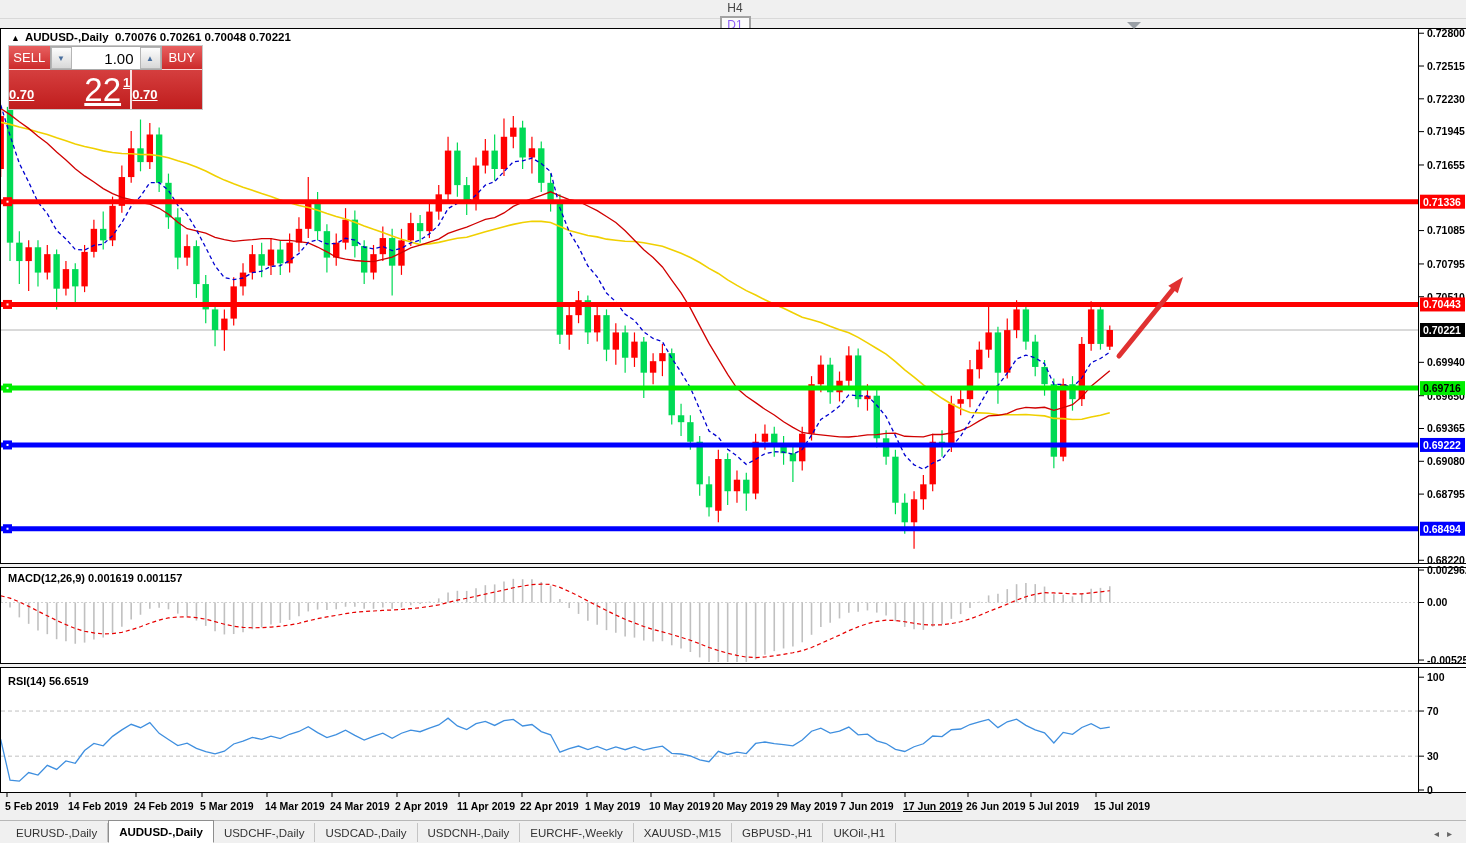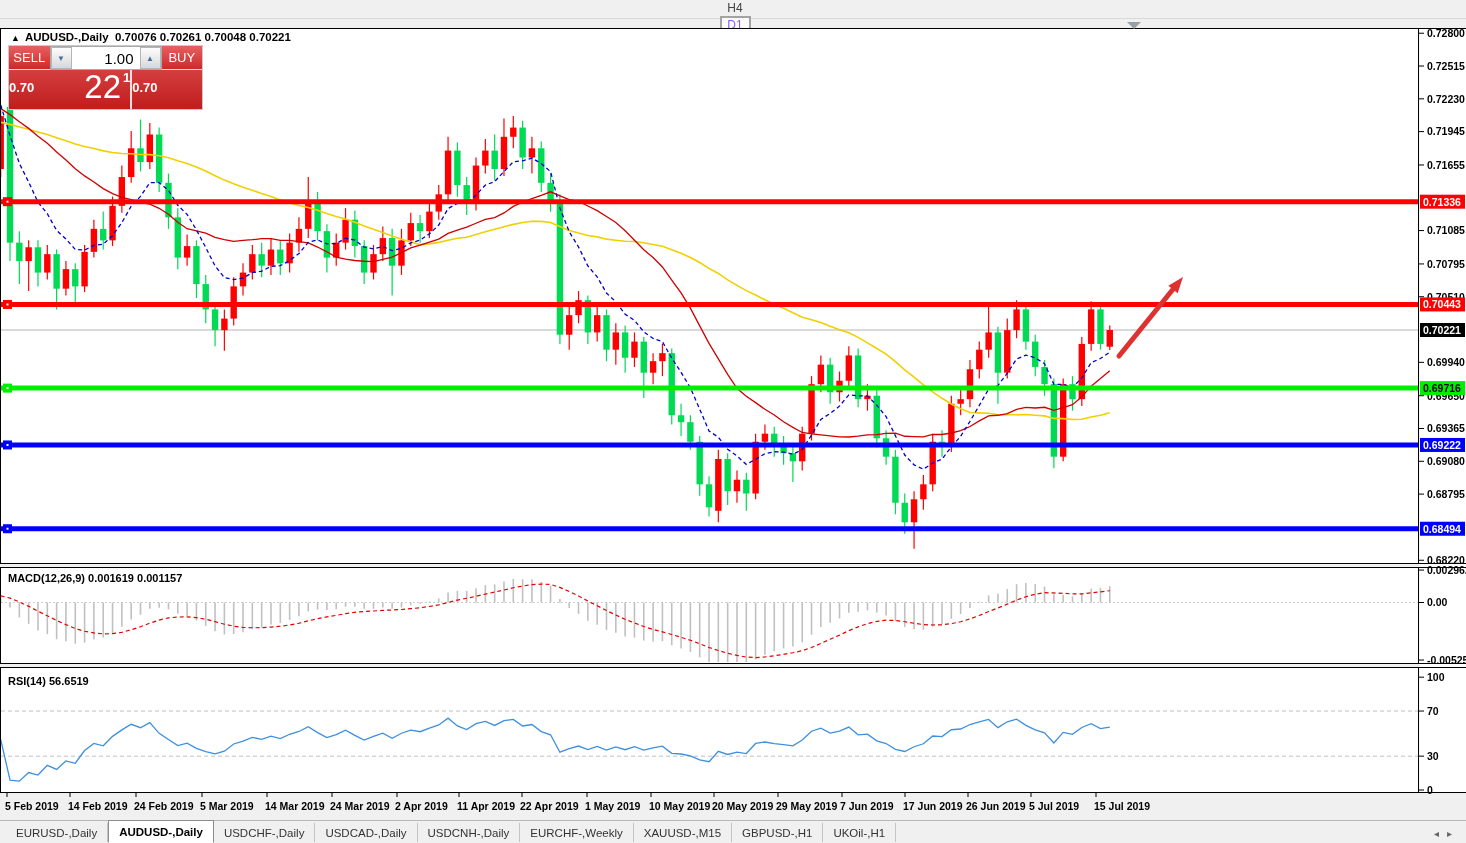--- a/index.html
+++ b/index.html
@@ -19,21 +19,21 @@
   .trade-panel{position:absolute;left:8px;top:45px;width:195px;height:65px;z-index:6;
                border:1px solid #c9c9c9;background:linear-gradient(#e25353,#c01d1d);box-sizing:border-box;}
   .tp-row1{display:flex;height:24px;}
   .tp-btn{width:52px;color:#fff;font:13px "Liberation Sans",sans-serif;display:flex;align-items:center;justify-content:center;
           background:linear-gradient(#e86060,#cc2a2a);border-bottom:1px solid rgba(255,255,255,.75);cursor:pointer;}
   .tp-spin{flex:1;display:flex;background:#fff;border:1px solid #a9a9a9;box-sizing:border-box;}
   .tp-spin .sp{width:19px;background:linear-gradient(#fdfdfd,#d8d8d8);border:1px solid #b5b5b5;color:#4a6f9e;
           font-size:8px;display:flex;align-items:center;justify-content:center;cursor:pointer;}
   .tp-spin input{flex:1;border:none;outline:none;text-align:right;font:15px "Liberation Sans",sans-serif;padding-right:6px;width:60px;}
   .tp-row2{display:flex;height:39px;}
-  .price-box{flex:1;display:flex;align-items:flex-start;justify-content:center;color:#fff;cursor:pointer;}
+  .price-box{flex:1;display:flex;align-items:center;justify-content:center;color:#fff;cursor:pointer;text-decoration:underline;}
   .price-box.right{border-left:2px solid rgba(255,255,255,.85);}
   .pb-small{font:bold 13px "Liberation Sans",sans-serif;margin-right:2px;margin-top:10px;}
   .pb-big{font:33px "Liberation Sans",sans-serif;line-height:33px;margin-left:48px;}
   .pb-sup{font:bold 13px "Liberation Sans",sans-serif;margin-left:2px;margin-bottom:14px;}
   
   .pane-label{position:absolute;left:8px;font:bold 11px "Liberation Sans",sans-serif;color:#000;z-index:5;}
   
   .shift-marker{position:absolute;left:1127px;top:22px;width:0;height:0;z-index:5;
                 border-left:7px solid transparent;border-right:7px solid transparent;border-top:7px solid #9aa0a6;}
   
@@ -597,21 +597,21 @@
     <div class="date-label" style="left: 265px;">14 Mar 2019</div>
     <div class="date-label" style="left: 330px;">24 Mar 2019</div>
     <div class="date-label" style="left: 395px;">2 Apr 2019</div>
     <div class="date-label" style="left: 457px;">11 Apr 2019</div>
     <div class="date-label" style="left: 520px;">22 Apr 2019</div>
     <div class="date-label" style="left: 585px;">1 May 2019</div>
     <div class="date-label" style="left: 649px;">10 May 2019</div>
     <div class="date-label" style="left: 712px;">20 May 2019</div>
     <div class="date-label" style="left: 776px;">29 May 2019</div>
     <div class="date-label" style="left: 840px;">7 Jun 2019</div>
-    <div class="date-label" style="left: 903px;">17 Jun 2019</div>
+    <div class="date-label" style="left: 903px; text-decoration: underline;">17 Jun 2019</div>
     <div class="date-label" style="left: 966px;">26 Jun 2019</div>
     <div class="date-label" style="left: 1029px;">5 Jul 2019</div>
     <div class="date-label" style="left: 1094px;">15 Jul 2019</div>
   </div>
 
 <div class="tab-bar">
   <div class="tab">EURUSD-,Daily</div>
     <div class="tab active">AUDUSD-,Daily</div>
     <div class="tab">USDCHF-,Daily</div>
     <div class="tab">USDCAD-,Daily</div>

